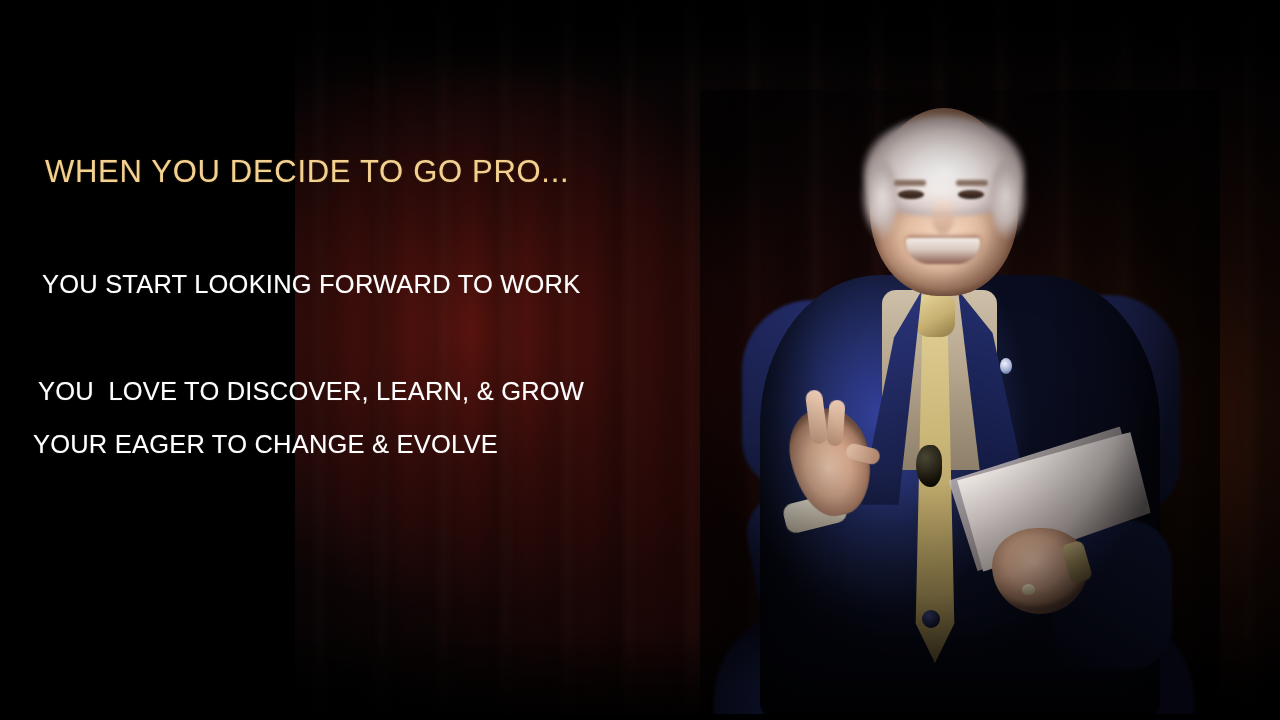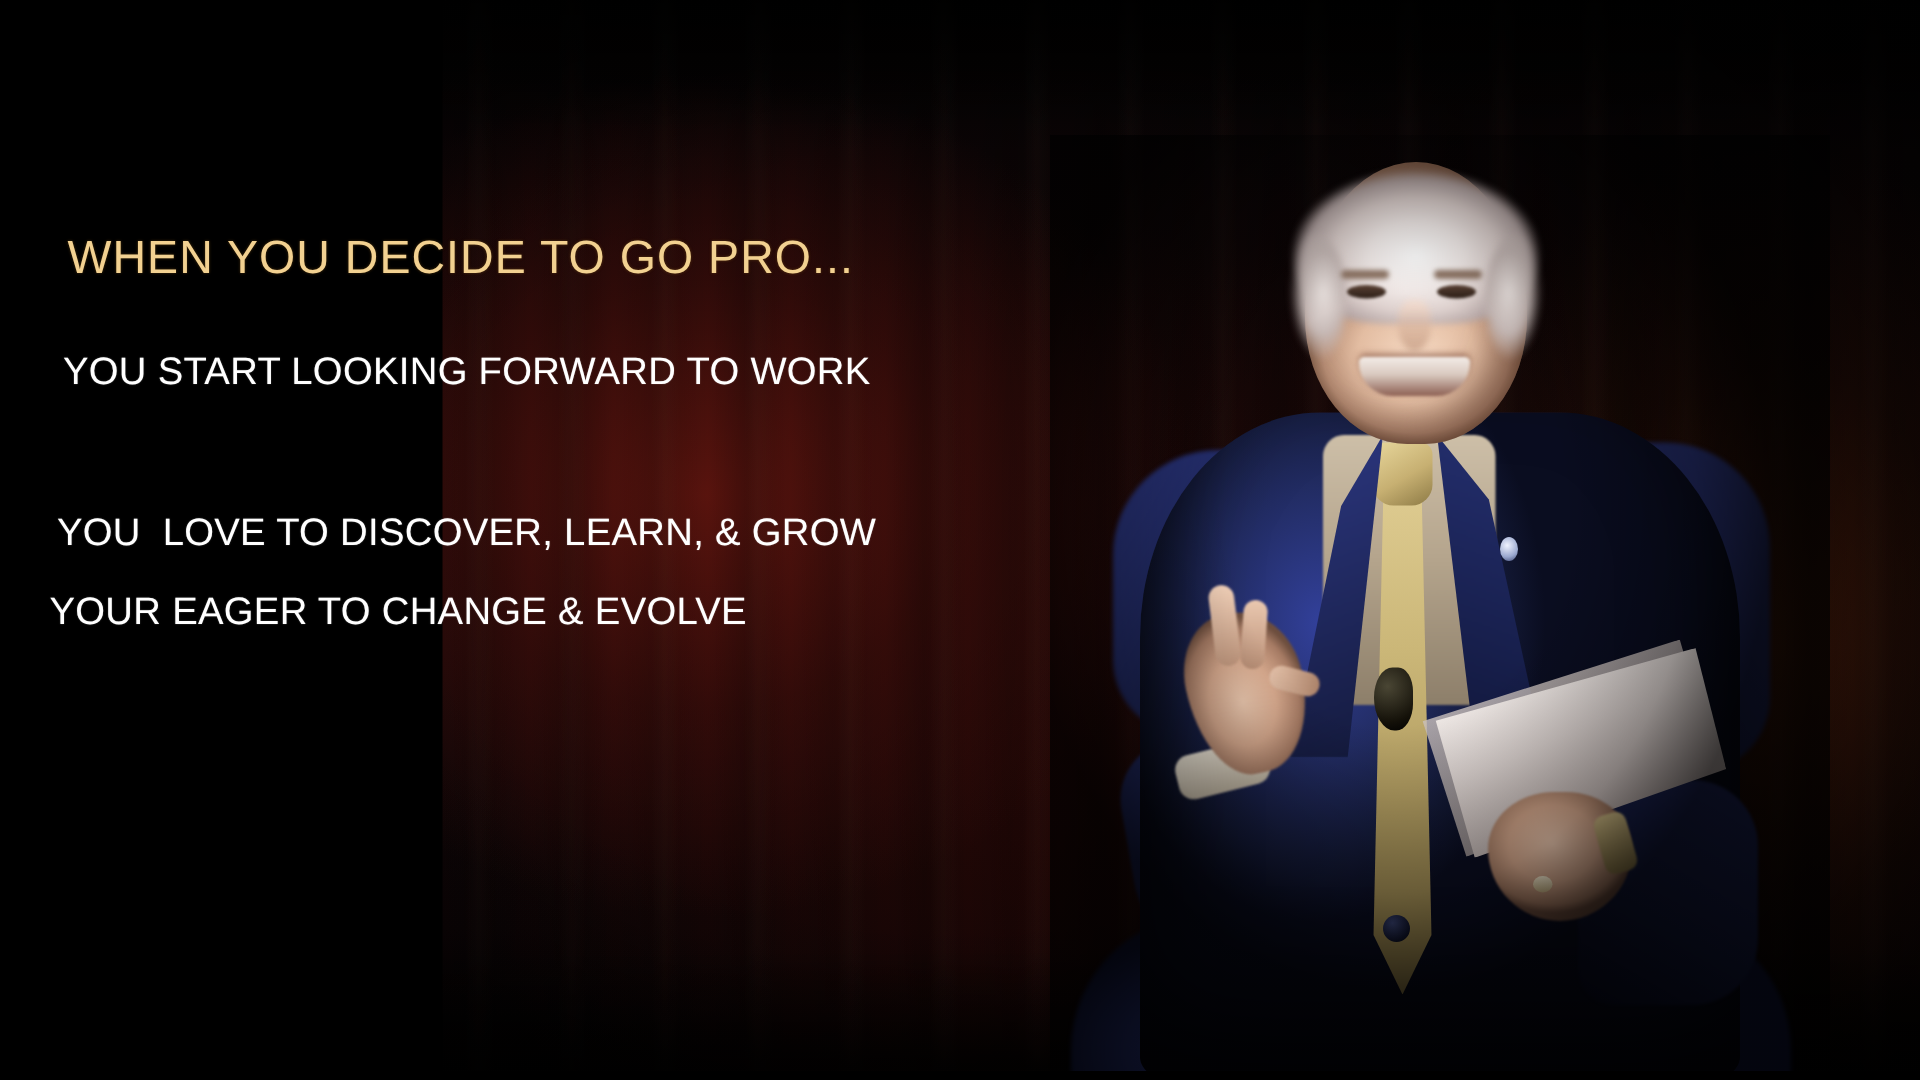--- a/index.html
+++ b/index.html
@@ -321,20 +321,21 @@
     text-shadow:0 0 2px rgba(120,80,20,0.6);
   }
   .bullet{
     position:absolute;
     font-size:25.5px;
     letter-spacing:0.2px;
     font-weight:400;
     color:#ffffff;
     white-space:pre;
     text-shadow:0 0 1px rgba(255,255,255,0.35);
+    margin-top:36px;
   }
   .b0{ left:42px; top:234px; }
   .b1{ left:42px; top:288px; }
   .b2{ left:38px; top:341px; }
   .b3{ left:33px; top:394px; }
 </style>
 </head>
 <body>
 
 <div id="stage">

